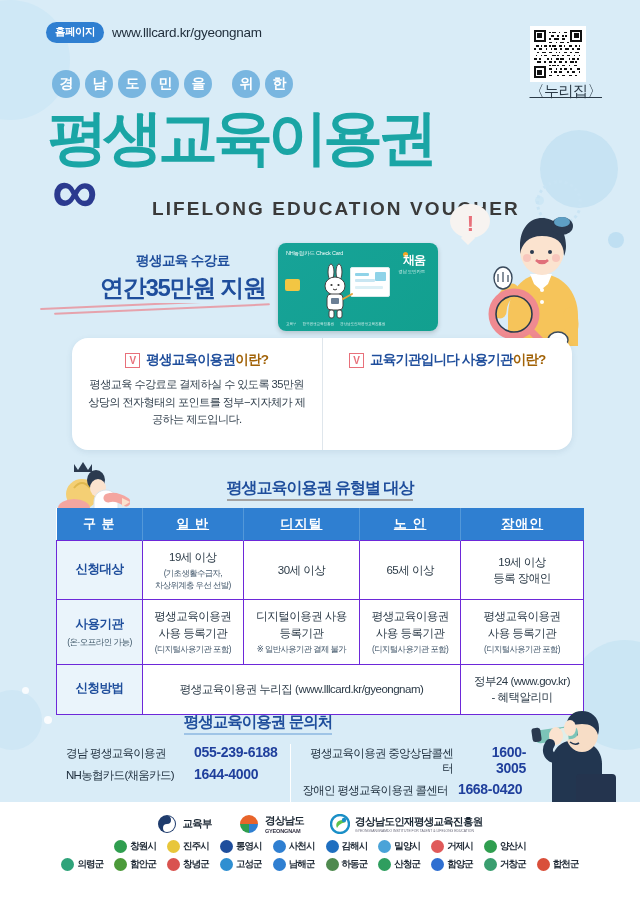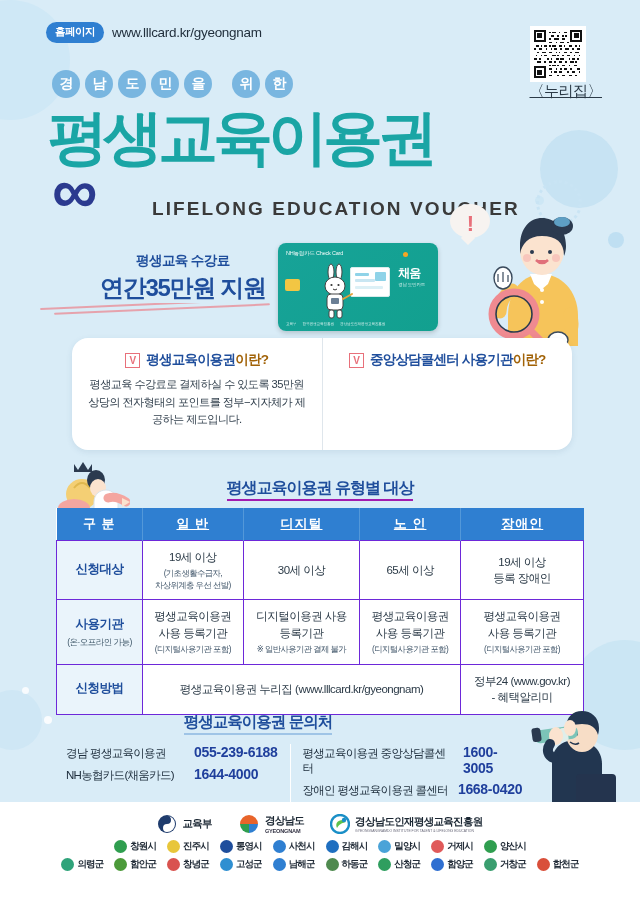--- a/index.html
+++ b/index.html
@@ -70,21 +70,21 @@
 
   
   .card {
     position: absolute; top: 243px; left: 278px; width: 160px; height: 88px;
     background: linear-gradient(135deg,#17a398 0%,#12a08f 100%);
     border-radius: 8px; box-shadow: 0 2px 5px rgba(0,0,0,.18); overflow: hidden;
   }
   .card-brand { position: absolute; top: 7px; left: 8px; font-size: 5.5px; color: #fff; opacity: .95; letter-spacing: -.2px;}
   .card-chip { position: absolute; top: 36px; left: 7px; width: 15px; height: 12px;
                background: #f2c643; border-radius: 2px; }
-  .card-logo { position: absolute; top: 9px; right: 13px; text-align:left;margin-top:13px; }
+  .card-logo { position: absolute; top: 9px; right: 13px; text-align:right; }
   .card-logo .cw { font-size: 12px; font-weight: bold; color: #fff; letter-spacing: -1px; }
   .card-logo .cs { font-size: 4.5px; color: #cfeeea; letter-spacing: -.2px; }
   .card-dot { position:absolute; top:9px; right:30px; width:5px;height:5px;background:#f6a623;border-radius:50%;}
   .card-foot { position: absolute; bottom: 5px; left: 8px; right: 8px; display:flex; gap:6px; align-items:center;}
   .card-foot span { font-size: 3.6px; color: #dff3f1; letter-spacing: -.1px; }
   .bunny { position: absolute; left: 42px; bottom: 10px; width: 34px; height: 58px; }
   .screen { position:absolute; left:72px; top:24px; width:40px; height:30px; background:#fff; border-radius:2px;
             border:1px solid #d7eceb;}
   .screen i{ position:absolute; background:#8fd3e8; border-radius:1px;}
 
@@ -111,21 +111,21 @@
   }
   .infotitle { font-size: 13.5px; font-weight: bold; color: #1f4e9c; letter-spacing: -.8px; }
   .infotitle em { font-style: normal; color: #a16207; }
   .infobody { font-size: 11.2px; color: #33414e; line-height: 1.58; text-align: center; letter-spacing: -.6px; }
 
   
   .sec-title {
     position: absolute; top: 478px; left: 0; width: 640px; text-align: center;
     font-size: 16px; font-weight: bold; color: #1f4e9c; letter-spacing: -1px;
   }
-  .sec-title span { border-bottom: 2px solid #a21caf; padding-bottom: 3px; }
+  .sec-title span { border-bottom: 2px solid #a3a3a3; padding-bottom: 3px; }
   .bulbguy { position: absolute; top: 458px; left: 52px; width: 78px; height: 60px; }
 
   .tbl { position: absolute; top: 508px; left: 56px; width: 528px;
          border-collapse: collapse; background: #fff; font-size: 11px; }
   .tbl th {
     background: #2f7fd1; color: #fff; font-size: 13px; font-weight: bold;
     padding: 7px 0; letter-spacing: 1px; border-right: 1px solid #budget;
   }
   .tbl th + th { border-left: 1px solid #5398d9; text-decoration: underline; }
   .tbl td { border: 1px solid #6d28d9; text-align: center; padding: 8px 4px; color: #2b3a47;
@@ -134,21 +134,21 @@
   .tbl td.rowlab small { display: block; font-weight: normal; color: #3e5668; font-size: 8.6px; margin-top: 2px; letter-spacing:-.6px;}
   .tbl td .m { font-size: 11.5px; }
   .tbl td .s { display:block; font-size: 8.4px; color:#41566a; margin-top: 2px; letter-spacing:-.6px; }
 
   
   .contact-title { position: absolute; top: 712px; left: 0; width: 516px; text-align: center;
     font-size: 15.5px; font-weight: bold; color: #1f4e9c; letter-spacing: -1px; }
   .contact-title span { border-bottom: 2px solid #9fc4e6; padding-bottom: 3px; }
   .contacts { position: absolute; top: 744px; left: 56px; width: 470px; display: flex; }
   .ccol { flex: 1; padding-left: 10px; }
-  .ccol + .ccol { border-left: 1.5px solid #ffffff; padding-left: 12px; }
+  .ccol + .ccol { border-left: 1.5px solid #ffffff; padding-left: 12px; text-align: right; }
   .crow { display: flex; align-items: baseline; gap: 10px; margin-bottom: 5px; }
   .clab { font-size: 11.5px; color: #20303f; letter-spacing: -.7px; min-width: 118px; }
   .cnum { font-size: 14px; font-weight: bold; color: #1f3f9c; letter-spacing: -.3px; }
   .scope { position: absolute; top: 706px; right: 18px; width: 92px; height: 98px; }
 
   
   .footer { position: absolute; left: 0; bottom: 0; width: 640px; height: 103px; background: #fff; }
   .orgs { display: flex; justify-content: center; align-items: center; gap: 26px; padding-top: 12px; }
   .org { display: flex; align-items: center; gap: 5px; }
   .org-name { font-size: 10.5px; font-weight: bold; color: #1b2733; letter-spacing: -.7px; }
@@ -377,21 +377,21 @@
     <div class="infocol">
       <div class="infohead">
         <span class="vbox">V</span>
         <span class="infotitle"><span>평생교육이용권</span><em>이란?</em></span>
       </div>
       <div class="infobody">평생교육 수강료로 결제하실 수 있도록 35만원 상당의 전자형태의 포인트를 정부−지자체가 제공하는 제도입니다.</div>
     </div>
     <div class="infocol">
       <div class="infohead">
         <span class="vbox">V</span>
-        <span class="infotitle"><span>중앙상담콜센터 사용기관</span><em>이란?</em></span>
+        <span class="infotitle"><span>교육기관입니다 사용기관</span><em>이란?</em></span>
       </div>
     </div>
   </div>
 
   <svg class="bulbguy" viewBox="0 0 78 60">
     <path d="M22 6l4 6 5-8 5 8 4-6v8H22z" fill="#2b3a4f"></path>
     <ellipse cx="30" cy="36" rx="16" ry="15" fill="#f4cf74"></ellipse>
     <path d="M22 30q8-10 16 0" stroke="#e0b84f" stroke-width="2" fill="none"></path>
     <path d="M26 46h9v6h-9z" fill="#eac76a"></path>
     <ellipse cx="22" cy="50" rx="16" ry="9" fill="#f4a6a0"></ellipse>

